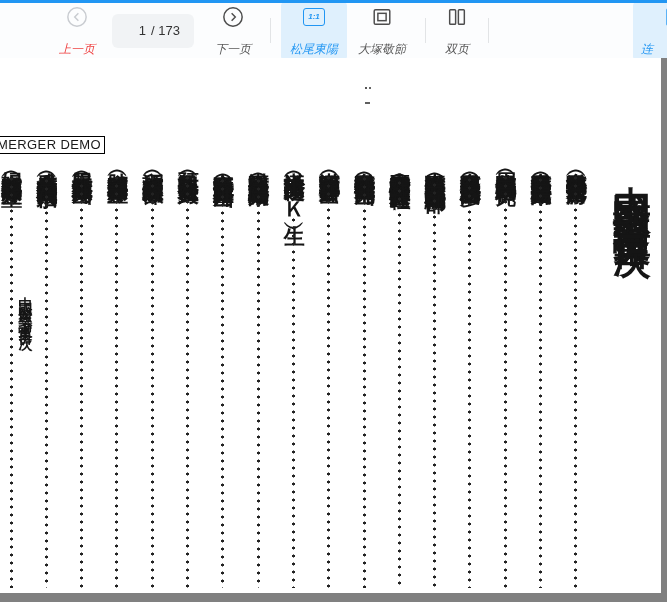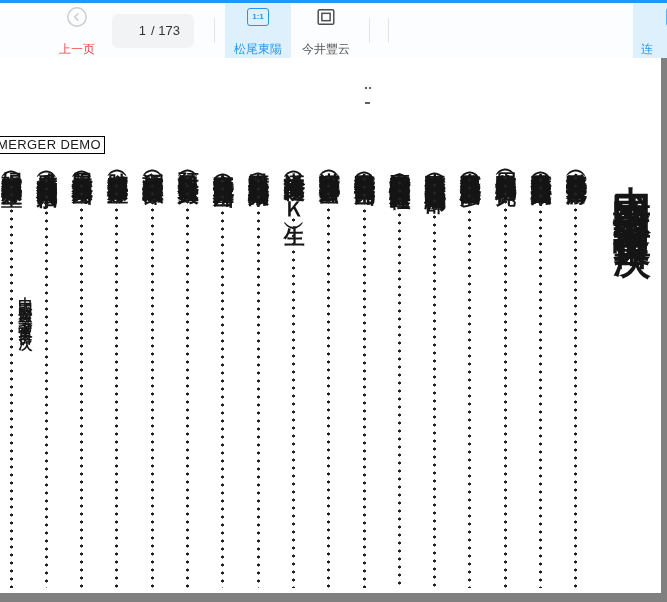--- a/index.html
+++ b/index.html
@@ -11,21 +11,21 @@
   
   .topline{height:3px;background:#2196f3;width:100%;}
   .toolbar{
     height:55px;background:#fcfdfe;border-bottom:1px solid #e8e8e8;
     display:flex;align-items:center;padding-left:50px;gap:2px;
     position:relative;overflow:hidden;white-space:nowrap;
   }
   .tbtn{
     display:flex;flex-direction:column;align-items:center;justify-content:center;
     gap:14px;padding:4px 9px;border-radius:4px;font-size:12px;color:#595959;
-    cursor:pointer;flex:0 0 auto;line-height:14px;
+    cursor:pointer;flex:0 0 auto;line-height:14px;font-style:italic;
   }
   .tbtn .ticon{height:22px;display:flex;align-items:center;justify-content:center;color:#4d4d4d;}
   .tbtn.active{background:#dff0fd;color:#2196f3;}
   .tbtn.active .ticon{color:#2196f3;}
   .tbtn.disabled{color:#ef4444;}
   .tbtn.disabled .ticon{color:#c9ccd1;}
   .pagebox{
     display:flex;align-items:center;justify-content:center;
     background:#f1f3f5;border-radius:6px;height:34px;width:82px;
     font-size:13px;color:#333;margin:0 10px 0 6px;flex:0 0 auto;
@@ -88,44 +88,62 @@
       </svg>
     </span>
     <span class="tlabel">上一页</span>
   </div>
 
   <div class="pagebox">
     <input value="1" style="">
     <span>/ 173</span>
   </div>
 
+  <div class="tbtn">
+    <span class="ticon">
+      <svg width="22" height="22" viewBox="0 0 24 24" fill="none" stroke="currentColor" stroke-width="1.6">
+        <circle cx="12" cy="12" r="10"></circle>
+          <polyline points="10.5,8 14.5,12 10.5,16"></polyline>
+      </svg>
+    </span>
+    <span class="tlabel">下一页</span>
+  </div>
 
   <div class="sep"></div>
 
   <div class="tbtn active">
     <span class="ticon">
       <span class="onebox">1:1</span>
     </span>
     <span class="tlabel">松尾東陽</span>
   </div>
 
 
   <div class="tbtn">
     <span class="ticon">
       <svg width="22" height="22" viewBox="0 0 24 24" fill="none" stroke="currentColor" stroke-width="1.6">
         <rect x="3.5" y="4" width="17" height="16" rx="1.5"></rect>
         <rect x="7.5" y="8" width="9" height="8"></rect>
       </svg>
     </span>
-    <span class="tlabel">今井豐云</span>
+    <span class="tlabel">大塚敬節</span>
   </div>
 
   <div class="sep"></div>
 
 
+  <div class="tbtn">
+    <span class="ticon">
+      <svg width="24" height="22" viewBox="0 0 24 24" fill="none" stroke="currentColor" stroke-width="1.6">
+        <rect x="4" y="4" width="6.5" height="16" rx="1"></rect>
+        <rect x="13.5" y="4" width="6.5" height="16" rx="1"></rect>
+      </svg>
+    </span>
+    <span class="tlabel">双页</span>
+  </div>
 
   <div class="sep"></div>
 
   <div class="tbtn active cont">
     <span class="ticon">
       <svg width="20" height="22" viewBox="0 0 20 24" fill="none" stroke="currentColor" stroke-width="1.6">
         <rect x="3.5" y="3" width="13" height="18" rx="1.5"></rect>
           <line x1="10" y1="8" x2="10" y2="16"></line>
       </svg>
     </span>

